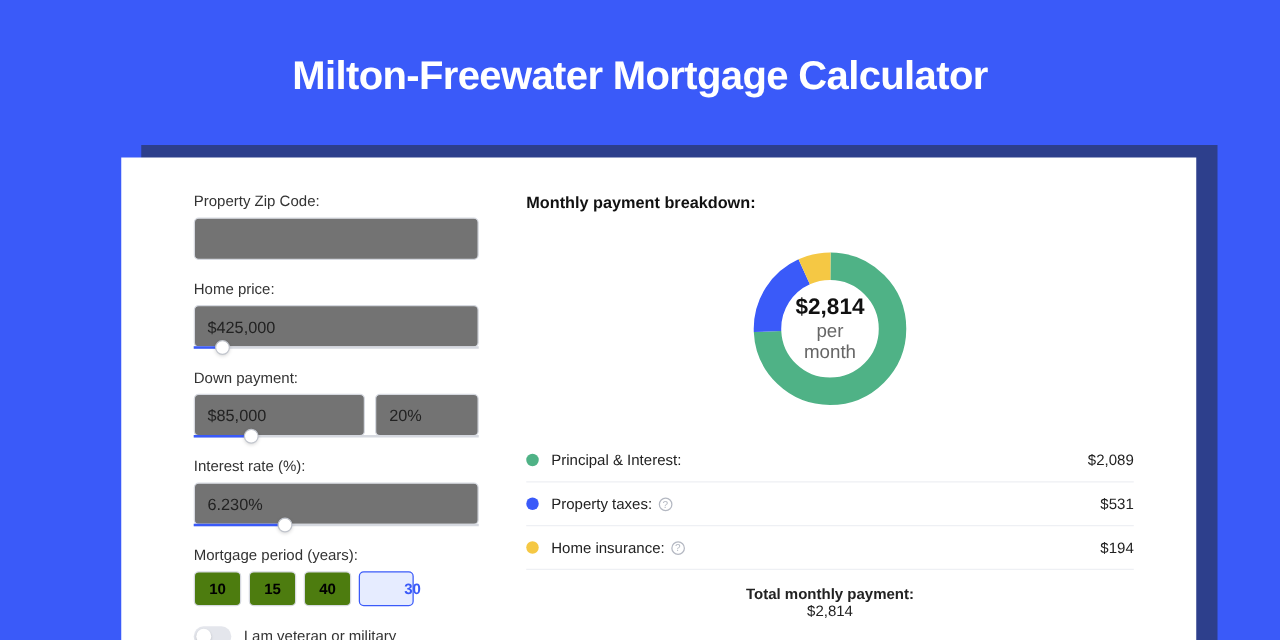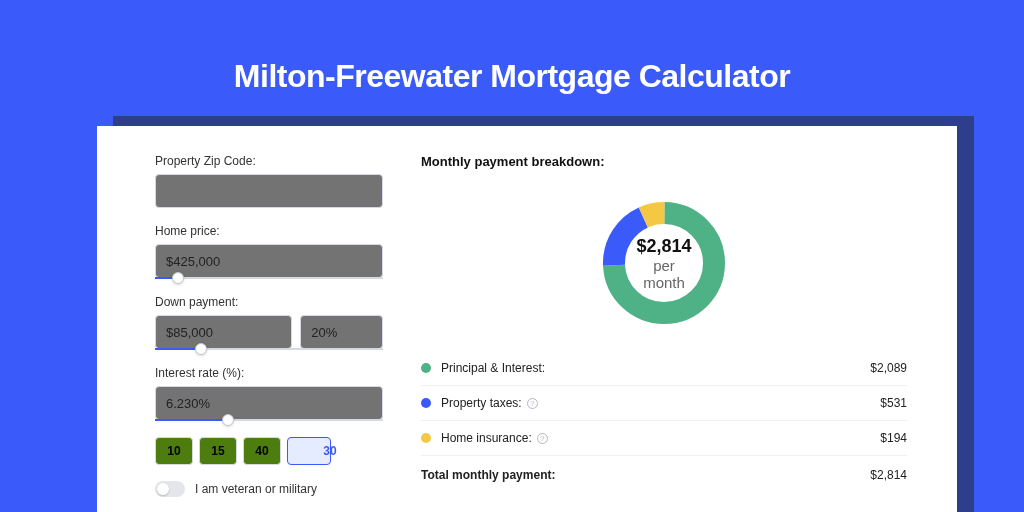--- a/index.html
+++ b/index.html
@@ -9,21 +9,21 @@
     background: #3a5af9;
     font-family: -apple-system, BlinkMacSystemFont, "Segoe UI", Arial, sans-serif;
     overflow: hidden;
     position: relative;
   }
   .page-title {
     color: #fff;
     font-weight: 700;
     font-size: 32px;
     text-align: center;
-    padding-top: 58px;
+    padding-top: 42px;
     letter-spacing: -0.5px;
   }
   .shadow-box {
     position: absolute;
     background: #2d3f8c;
     top: 116px;
     left: 113px;
     right: 50px;
     height: 420px;
   }
@@ -220,20 +220,21 @@
     <div class="field">
       <label class="label">Interest rate (%):</label>
       <input class="input" value="6.230%" style="">
       <div class="slider-track">
         <div class="slider-fill" style="width:32%"></div>
         <div class="slider-thumb" style="left:32%"></div>
       </div>
     </div>
 
     <div class="field">
+      <label class="label">Mortgage period (years):</label>
       <div class="period-row">
         <div class="period-btn">10</div>
         <div class="period-btn">15</div>
         <div class="period-btn">40</div>
         <div class="period-btn active">30</div>
       </div>
     </div>
 
     <div class="toggle-row">
       <div class="toggle"></div>
@@ -279,21 +280,21 @@
 
     <div class="breakdown-row">
       <span class="dot yellow"></span>
       <span class="row-label">
         <span>Home insurance:</span>
         <span class="info-icon">?</span>
       </span>
       <span class="row-val">$194</span>
     </div>
 
-    <div class="breakdown-row total-row" style="border-bottom:none;">
+    <div class="breakdown-row total-row" style="border-bottom:none;flex-direction:column;">
       <span class="row-label">Total monthly payment:</span>
       <span class="row-val">$2,814</span>
     </div>
 
     <div class="amort-box">
       
       
     </div>
 
   </div>

